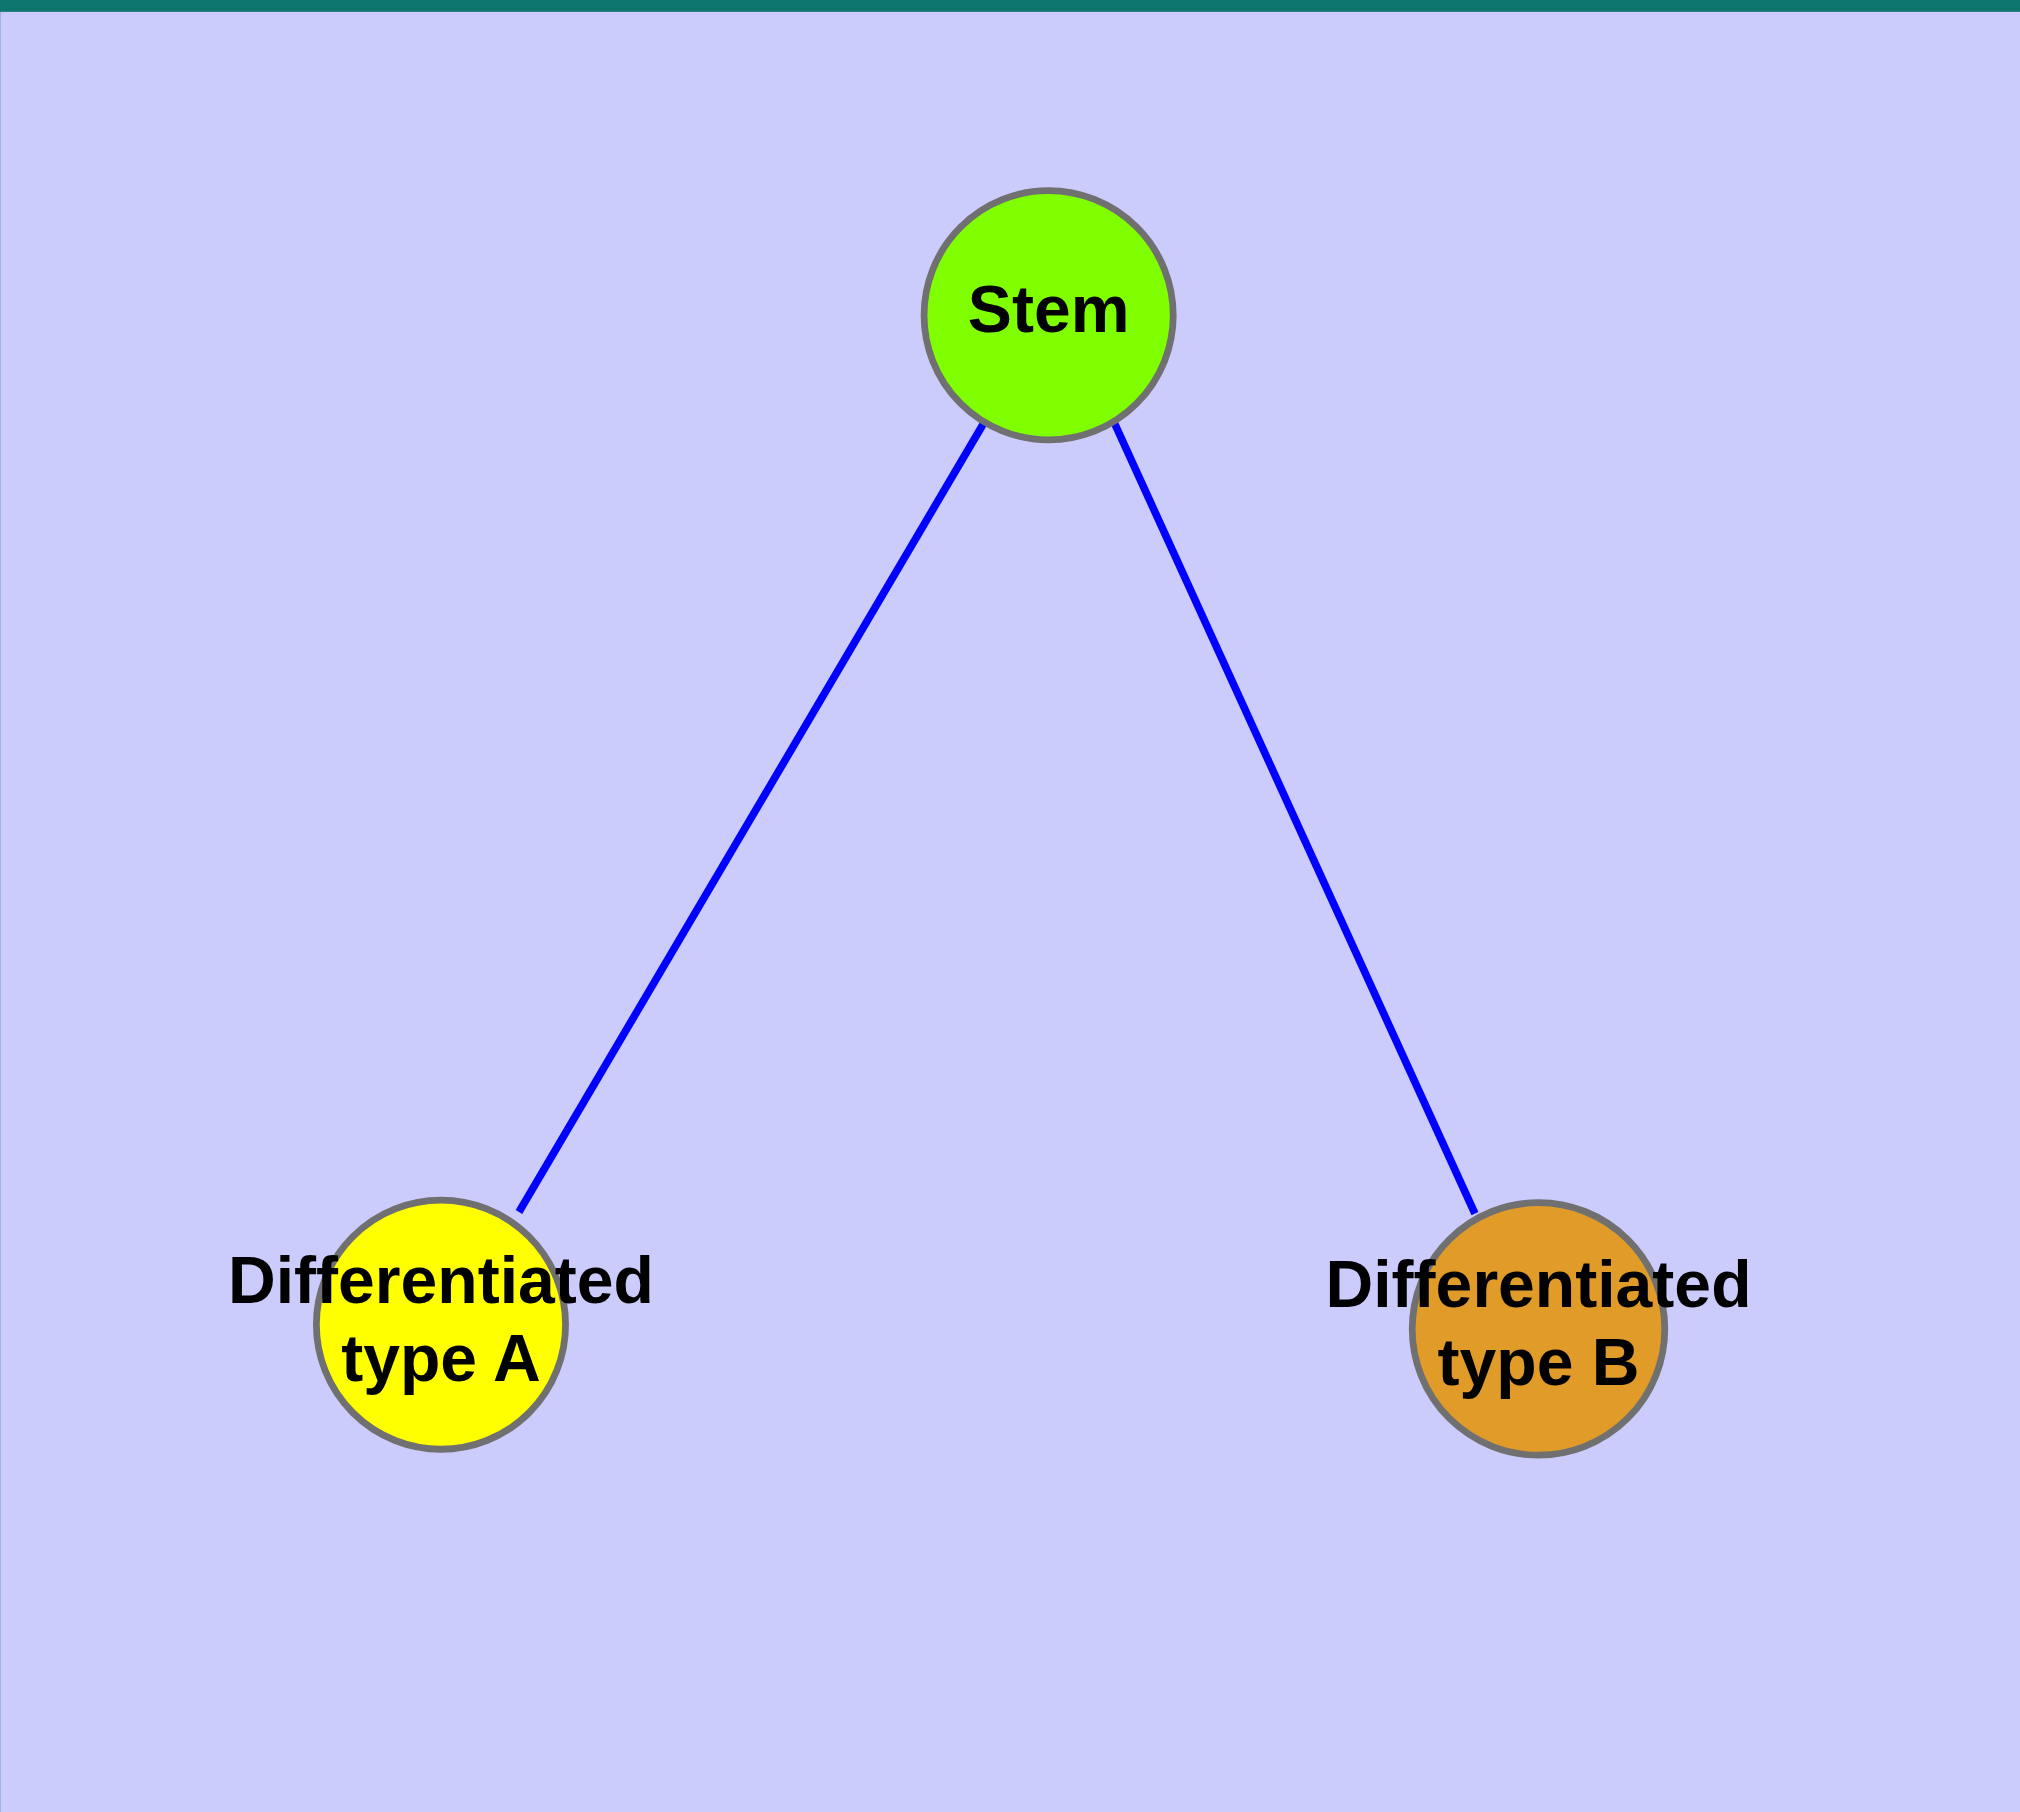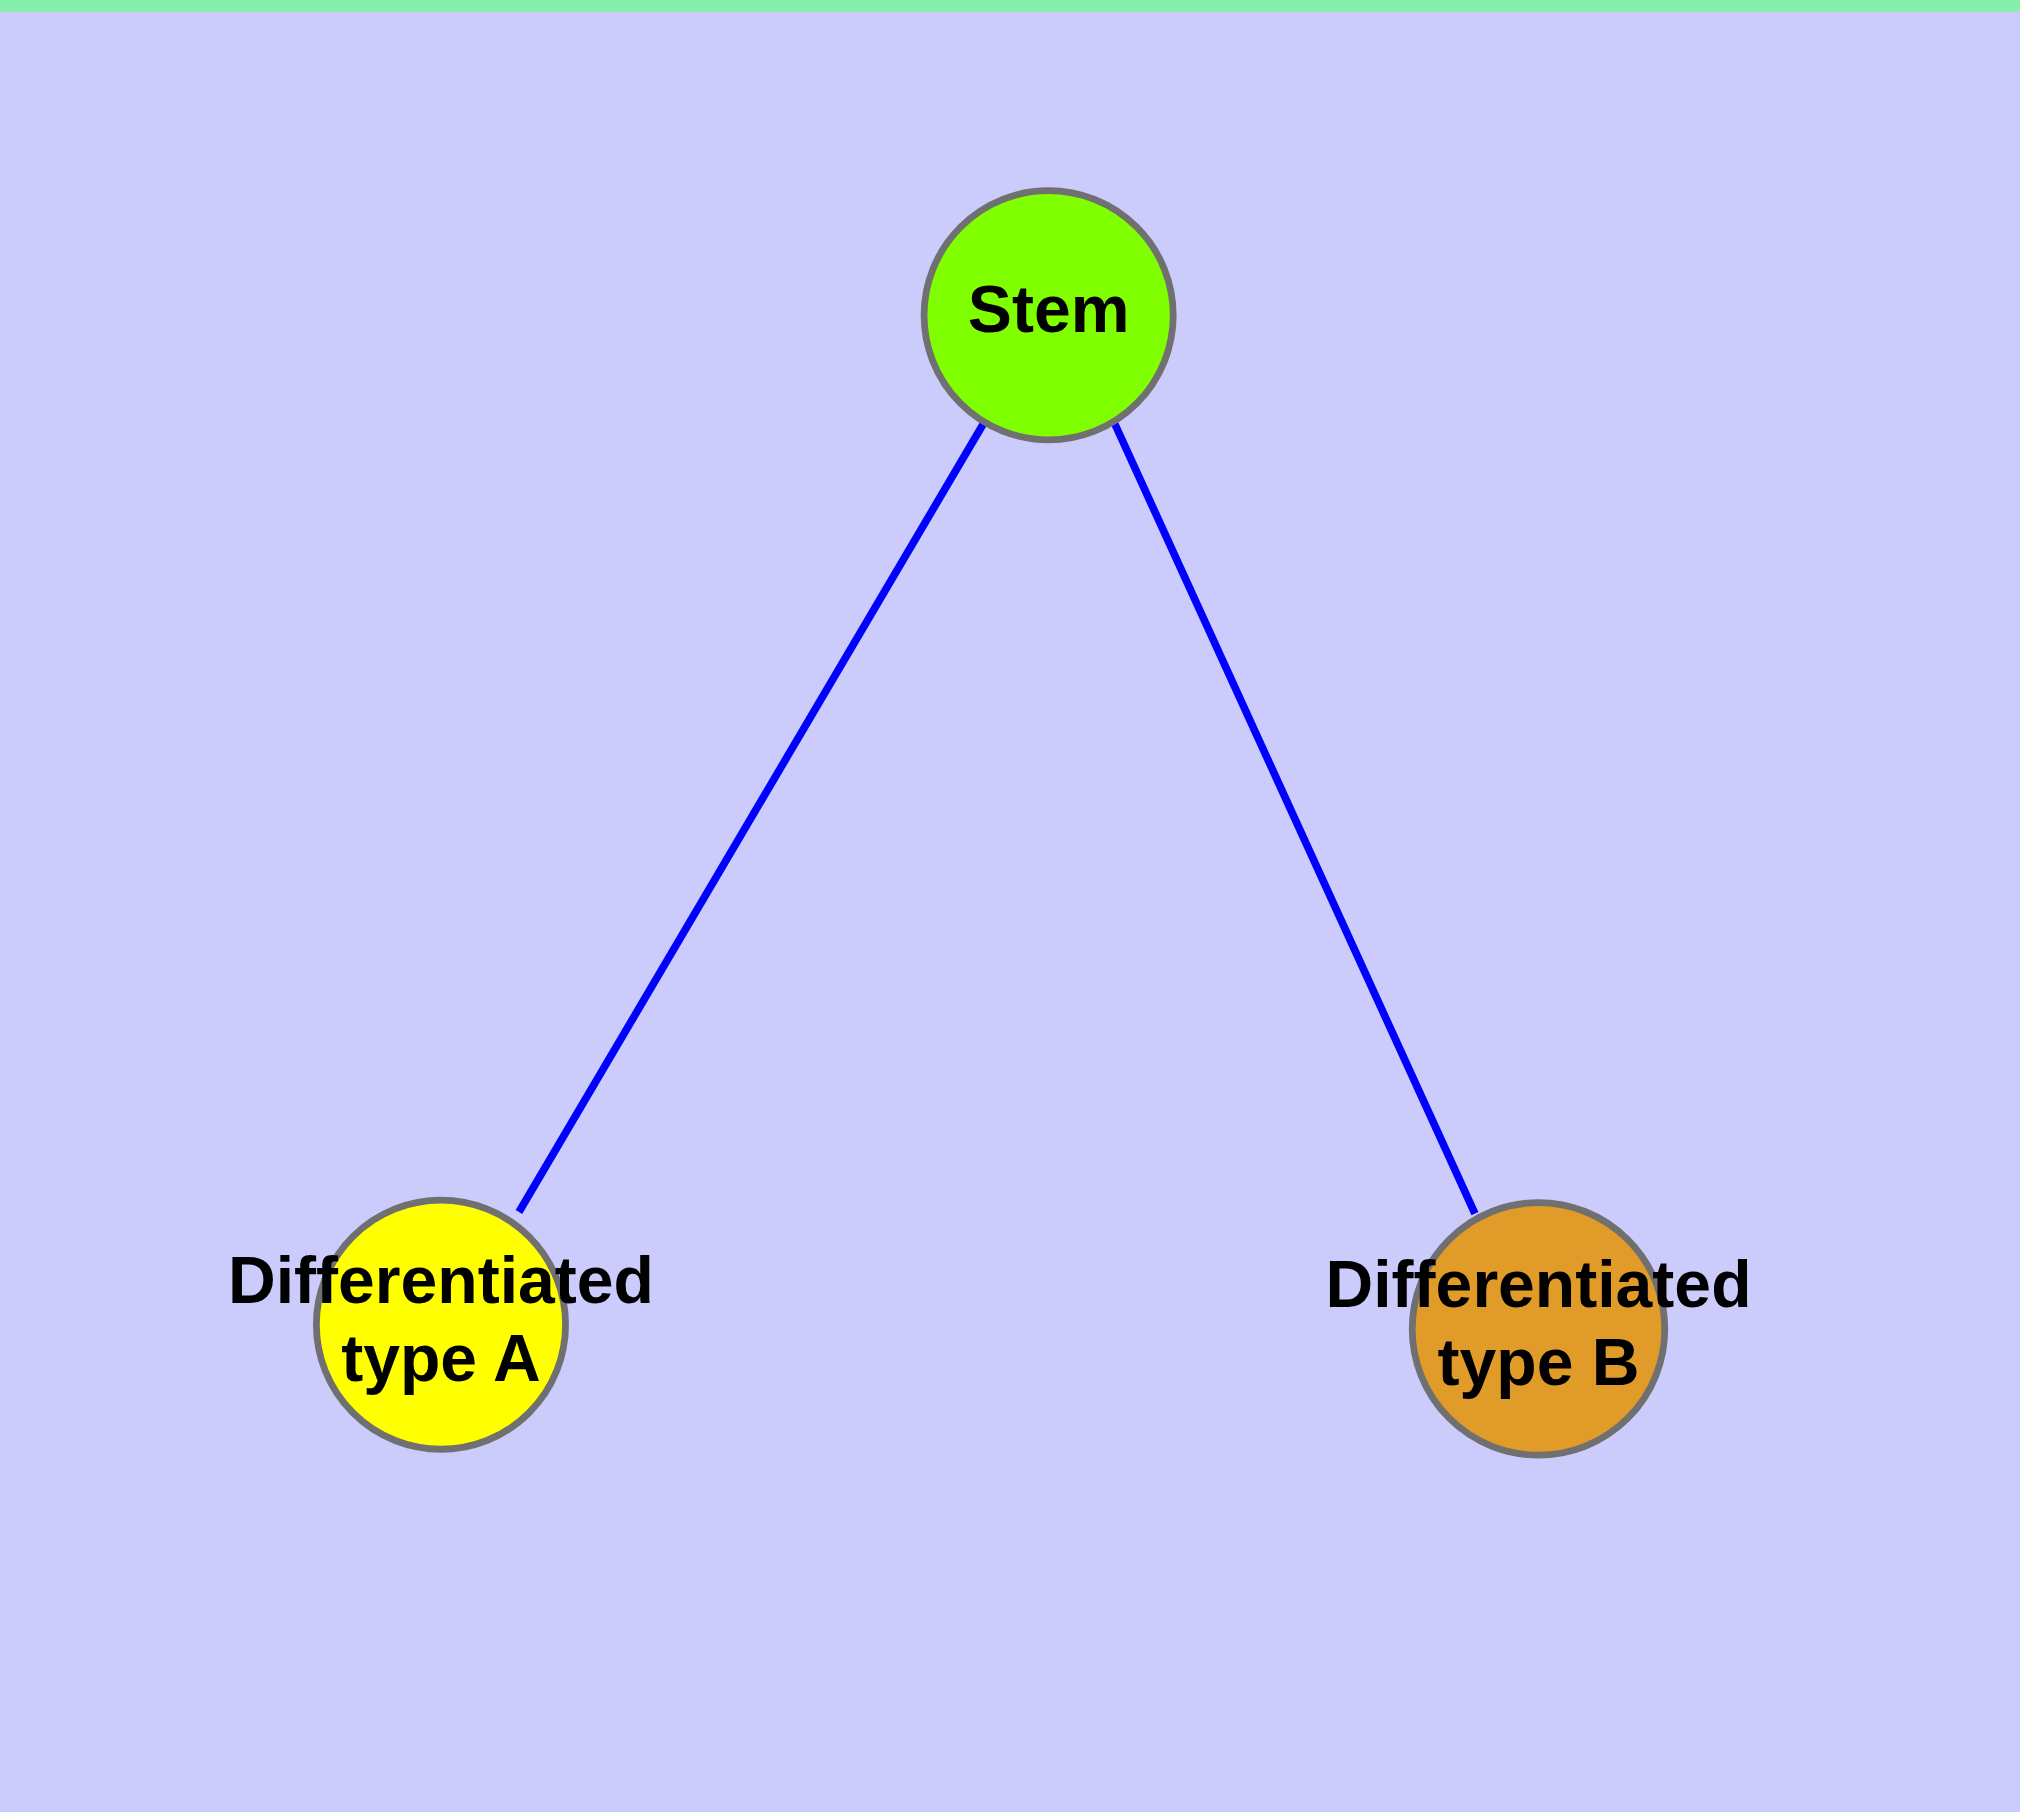--- a/index.html
+++ b/index.html
@@ -32,21 +32,21 @@
     font-family: "Liberation Sans", sans-serif;
     font-weight: bold;
     fill: #000000;
     text-anchor: middle;
     dominant-baseline: middle;
   }
 </style>
 </head>
 <body style="background: rgb(255, 255, 255);">
 
-<div id="graph-canvas" style="background: #86efac;">
+<div id="graph-canvas" style="background: #0f766e;">
   <svg id="graph-svg" viewBox="0 0 2384 2138" xmlns="http://www.w3.org/2000/svg">
 
     <rect id="bg-rect" x="0" y="14" width="2384" height="2124" fill="#ccccfc"></rect>
 
     <g id="edges-layer">
       <line id="edge-0" x1="1160" y1="500" x2="612" y2="1430" stroke="#0000ff" stroke-width="9" stroke-linecap="butt"></line>
       <line id="edge-1" x1="1315" y1="500" x2="1740" y2="1432" stroke="#0000ff" stroke-width="9" stroke-linecap="butt"></line>
     </g>
 
     <g id="nodes-layer">

